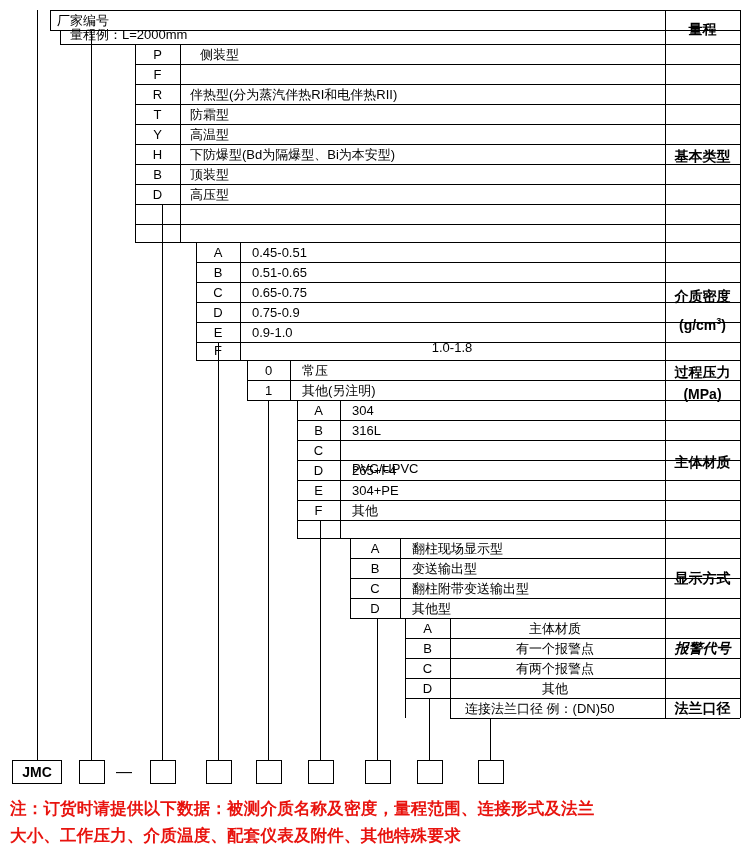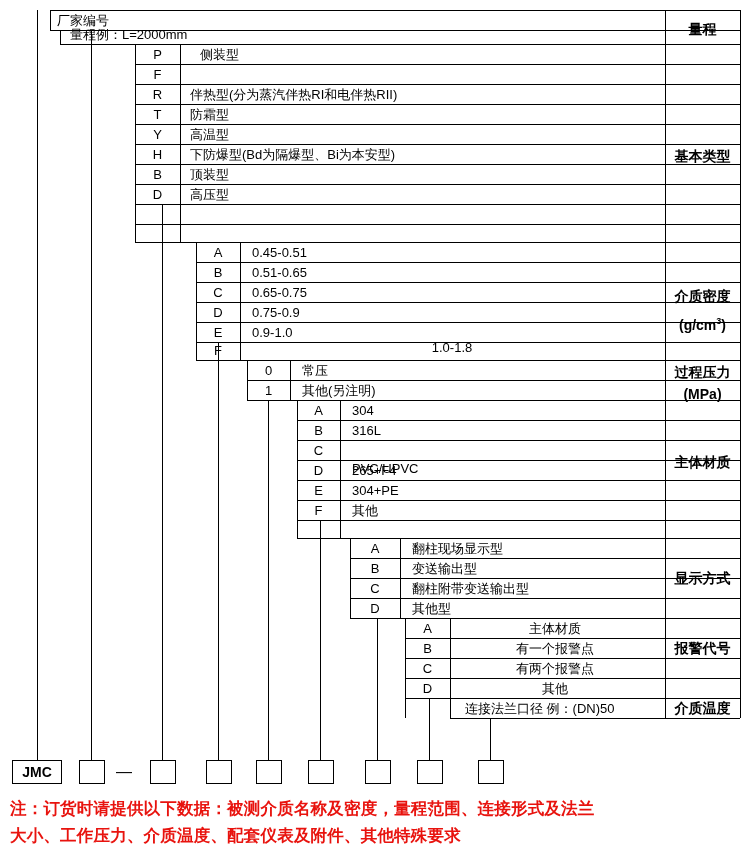--- a/index.html
+++ b/index.html
@@ -217,22 +217,22 @@
   <div class="cell desc" style="left:465px; top:699px; width:200px;">连接法兰口径 例：(DN)50</div>
 
   <div class="cell rowlabel" style="left:665px; top:20px; width:75px;">量程</div>
   <div class="cell rowlabel" style="left:665px; top:147px; width:75px;">基本类型</div>
   <div class="cell rowlabel" style="left:665px; top:288px; width:75px;font-family:Liberation Mono, monospace;">介质密度</div>
   <div class="cell rowlabel" style="left:665px; top:312px; width:75px;">(g/cm<span class="sup">3</span>)</div>
   <div class="cell rowlabel" style="left:665px; top:363px; width:75px;">过程压力</div>
   <div class="cell rowlabel" style="left:665px; top:385px; width:75px;">(MPa)</div>
   <div class="cell rowlabel" style="left:665px; top:453px; width:75px;">主体材质</div>
   <div class="cell rowlabel" style="left:665px; top:569px; width:75px;">显示方式</div>
-  <div class="cell rowlabel" style="left:665px; top:639px; width:75px;">报警代号</div>
-  <div class="cell rowlabel" style="left:665px; top:699px; width:75px;">介质温度</div>
+  <div class="cell rowlabel" style="left:665px; top:639px; width:75px;font-style:italic;">报警代号</div>
+  <div class="cell rowlabel" style="left:665px; top:699px; width:75px;">法兰口径</div>
 
   <div class="vline" style="left:37px; top:10px; height:750px;"></div>
   <div class="vline" style="left:91px; top:30px; height:730px;"></div>
   <div class="vline" style="left:162px; top:204px; height:556px;"></div>
   <div class="vline" style="left:218px; top:342px; height:418px;"></div>
   <div class="vline" style="left:268px; top:400px; height:360px;"></div>
   <div class="vline" style="left:320px; top:520px; height:240px;"></div>
   <div class="vline" style="left:377px; top:618px; height:142px;"></div>
   <div class="vline" style="left:429px; top:698px; height:62px;"></div>
   <div class="vline" style="left:490px; top:718px; height:42px;"></div>

